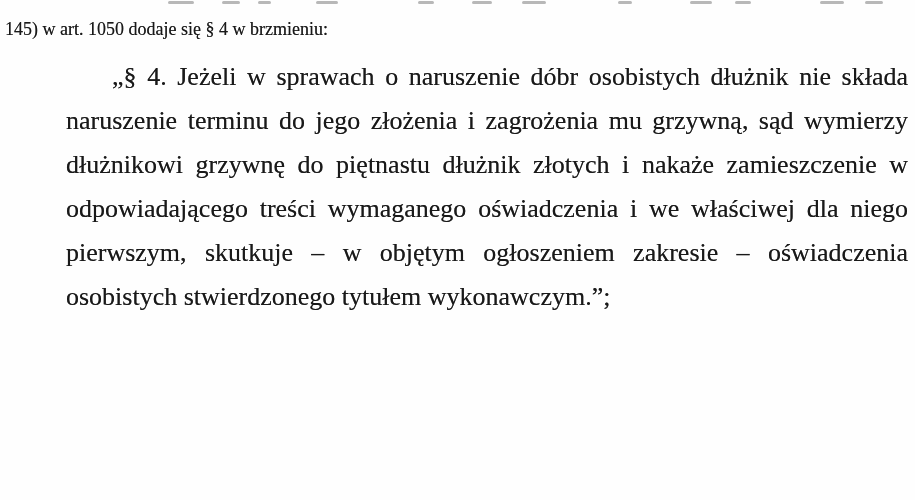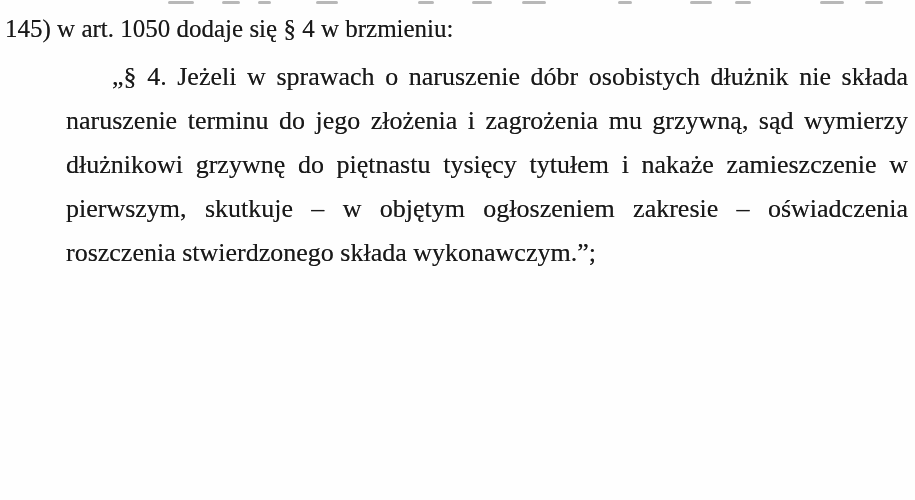--- a/index.html
+++ b/index.html
@@ -24,21 +24,21 @@
     height: 3px;
     background: rgba(70,70,70,0.38);
     border-radius: 2px;
     filter: blur(0.6px);
   }
   .intro-line {
     position: absolute;
     left: 5px;
     top: 12px;
     width: 880px;
-    font-size: 25px;
+    font-size: 18px;
     line-height: 34px;
     white-space: nowrap;
     text-shadow: 0 0 0.5px rgba(30,30,30,0.65);
   }
   .paragraph {
     position: absolute;
     left: 66px;
     top: 55px;
     width: 842px;
     font-size: 26px;
@@ -75,18 +75,19 @@
       <div class="frag" style="left: 735px; width: 16px;"></div>
       <div class="frag" style="left: 820px; width: 24px;"></div>
       <div class="frag" style="left: 865px; width: 18px;"></div>
     </div>
 
   <div class="intro-line">145) w art. 1050 dodaje się § 4 w brzmieniu:</div>
 
   <div class="paragraph">
     <div class="line first">„§ 4. Jeżeli w sprawach o naruszenie dóbr osobistych dłużnik nie składa</div>
     <div class="line">naruszenie terminu do jego złożenia i zagrożenia mu grzywną, sąd wymierzy</div>
-    <div class="line">dłużnikowi grzywnę do piętnastu tysięcy tytułem i nakaże zamieszczenie w</div>
+    <div class="line">dłużnikowi grzywnę do piętnastu dłużnik złotych i nakaże zamieszczenie w</div>
+    <div class="line">odpowiadającego treści wymaganego oświadczenia i we właściwej dla niego</div>
     <div class="line">pierwszym, skutkuje – w objętym ogłoszeniem zakresie – oświadczenia</div>
-    <div class="line last">roszczenia stwierdzonego składa wykonawczym.”;</div>
+    <div class="line last">osobistych stwierdzonego tytułem wykonawczym.”;</div>
   </div>
 
 </div>
 
 </body></html>

